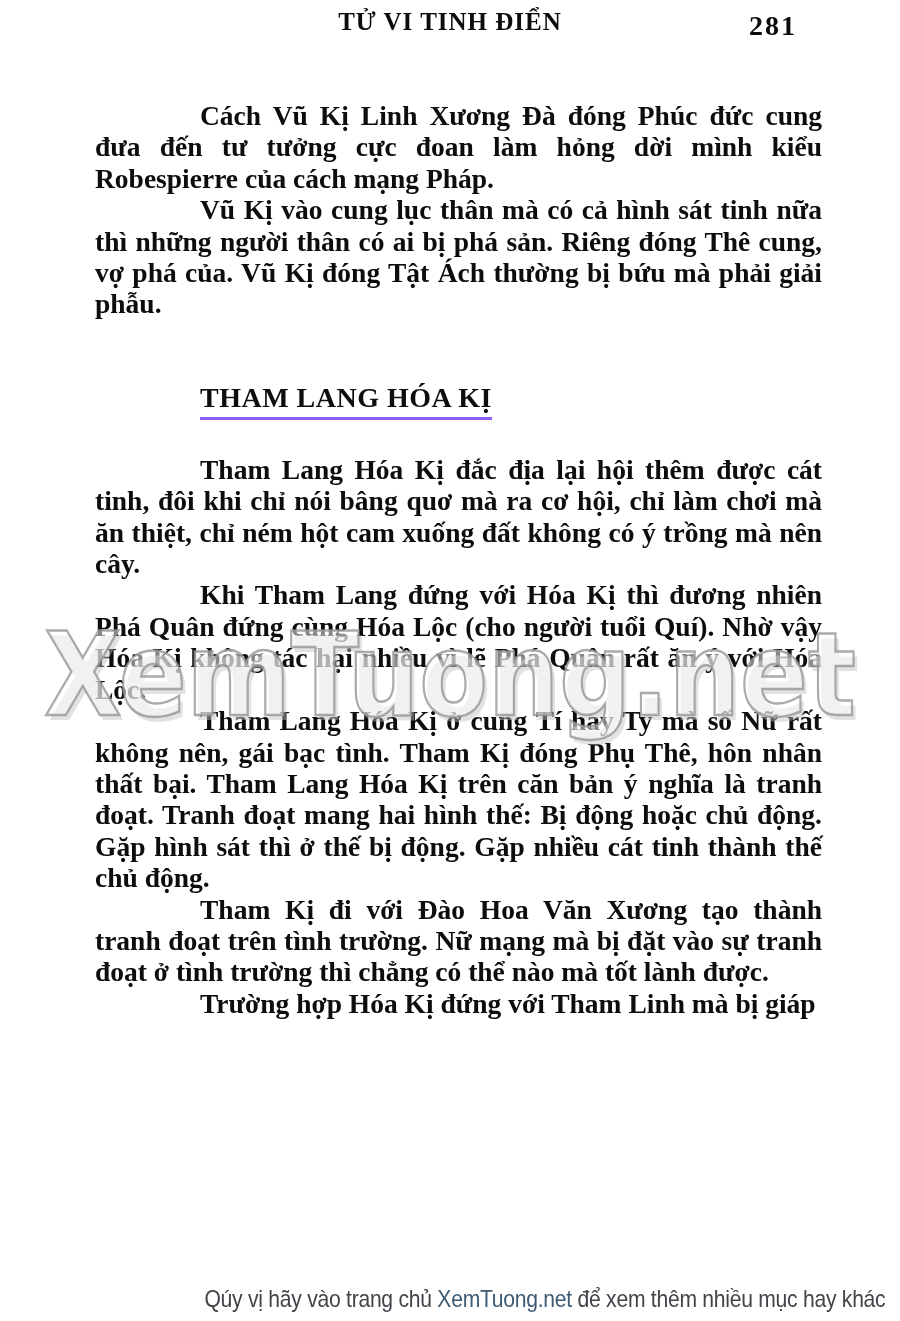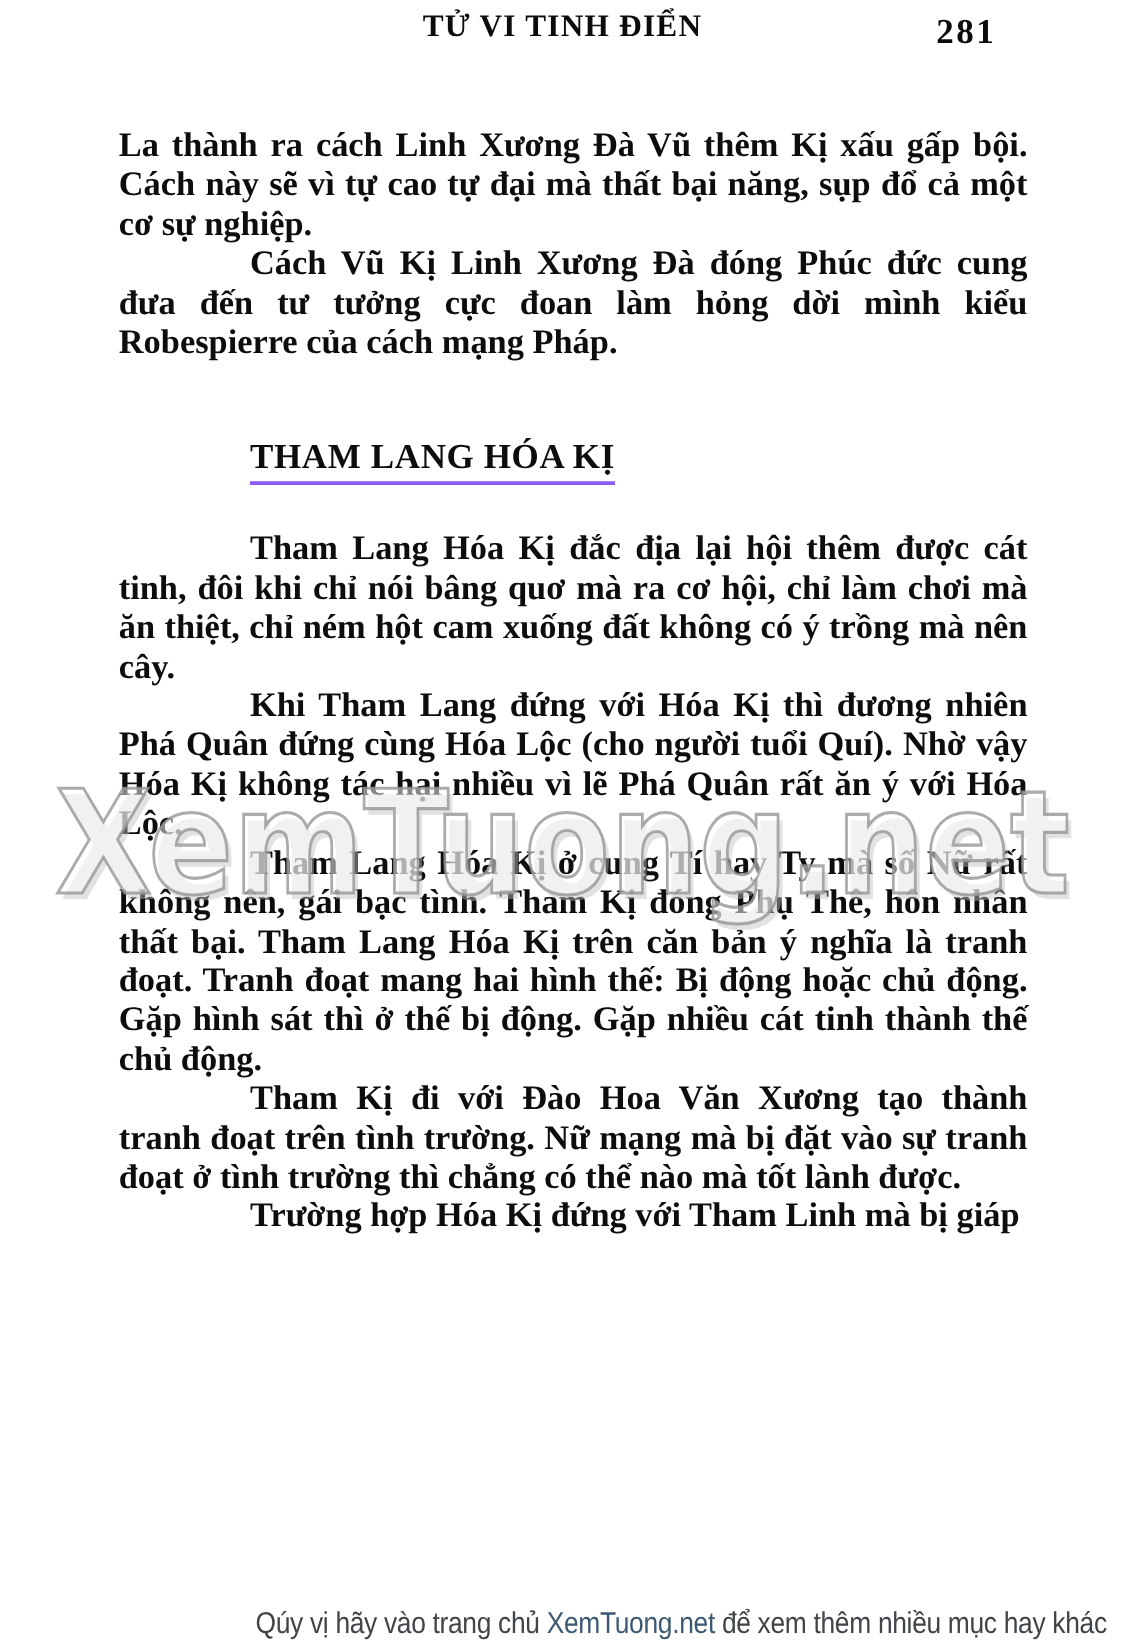--- a/index.html
+++ b/index.html
@@ -97,22 +97,22 @@
 <body>
 
 <div class="page">
 
   <div class="running-header">
     <div class="running-title">TỬ VI TINH ĐIỂN</div>
     <div class="page-number">281</div>
   </div>
 
   <div class="body-text">
-    <p class="flush">La thành ra cách Linh Xương Đà Vũ thêm Kị xấu gấp bội. Cách này sẽ vì tự cao tự đại mà thất bại năng, sụp đổ cả một cơ sự nghiệp.</p>
     <p>Cách Vũ Kị Linh Xương Đà đóng Phúc đức cung đưa đến tư tưởng cực đoan làm hỏng dời mình kiểu Robespierre của cách mạng Pháp.</p>
+    <p>Vũ Kị vào cung lục thân mà có cả hình sát tinh nữa thì những người thân có ai bị phá sản. Riêng đóng Thê cung, vợ phá của. Vũ Kị đóng Tật Ách thường bị bứu mà phải giải phẫu.</p>
 
     <h2 class="section-heading">
       <span class="underlined">THAM LANG HÓA KỊ</span>
     </h2>
 
     <p>Tham Lang Hóa Kị đắc địa lại hội thêm được cát tinh, đôi khi chỉ nói bâng quơ mà ra cơ hội, chỉ làm chơi mà ăn thiệt, chỉ ném hột cam xuống đất không có ý trồng mà nên cây.</p>
     <p>Khi Tham Lang đứng với Hóa Kị thì đương nhiên Phá Quân đứng cùng Hóa Lộc (cho người tuổi Quí). Nhờ vậy Hóa Kị không tác hại nhiều vì lẽ Phá Quân rất ăn ý với Hóa Lộc.</p>
     <p>Tham Lang Hóa Kị ở cung Tí hay Ty mà số Nữ rất không nên, gái bạc tình. Tham Kị đóng Phụ Thê, hôn nhân thất bại. Tham Lang Hóa Kị trên căn bản ý nghĩa là tranh đoạt. Tranh đoạt mang hai hình thế: Bị động hoặc chủ động. Gặp hình sát thì ở thế bị động. Gặp nhiều cát tinh thành thế chủ động.</p>
     <p>Tham Kị đi với Đào Hoa Văn Xương tạo thành tranh đoạt trên tình trường. Nữ mạng mà bị đặt vào sự tranh đoạt ở tình trường thì chẳng có thể nào mà tốt lành được.</p>
     <p>Trường hợp Hóa Kị đứng với Tham Linh mà bị giáp</p>

